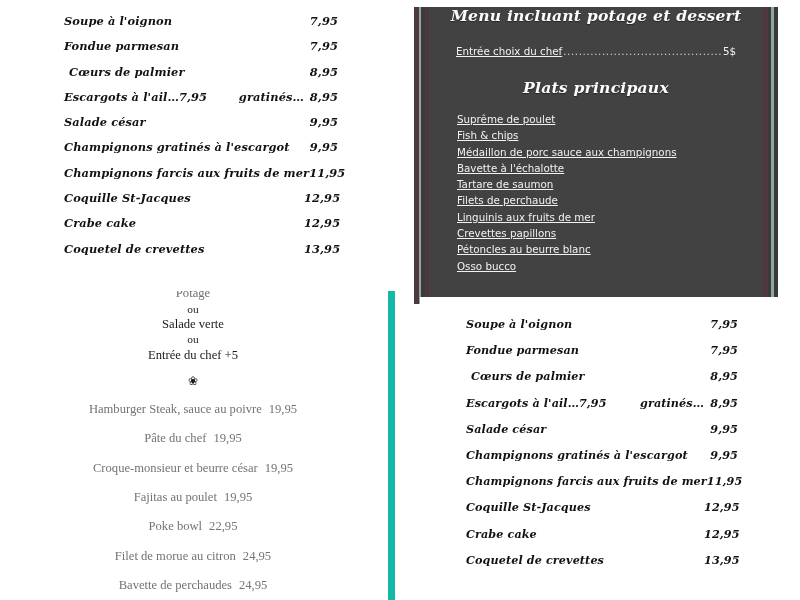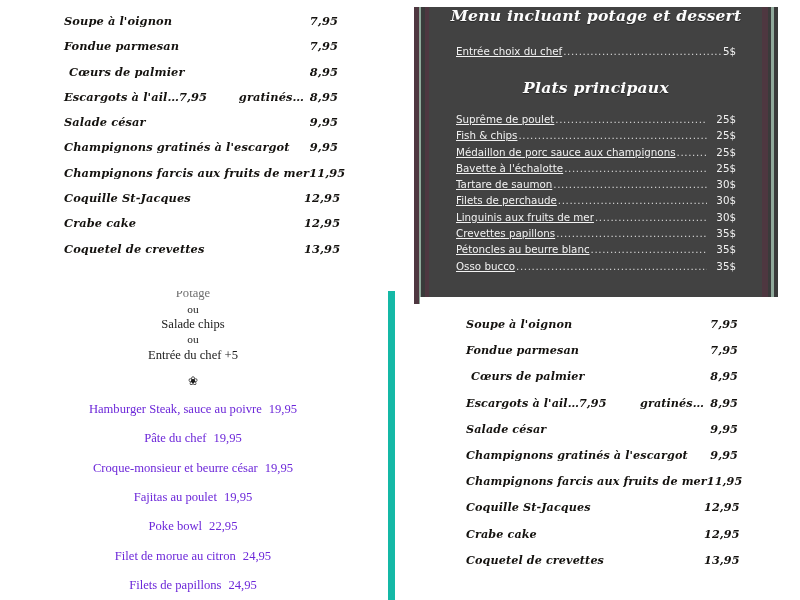--- a/index.html
+++ b/index.html
@@ -206,20 +206,21 @@
 
   #tr-mains {
     position: absolute;
     left: 22px;
     right: 22px;
     top: 104px;
   }
   #tr-mains .lead-row {
     height: 16.3px;
     line-height: 16.3px;
+    flex-direction: column;
   }
   #tr-mains .lead-price { width: 28px; }
 
   
   #tr-footer {
     position: absolute;
     left: 0; right: 0;
     bottom: -9px;
     text-align: center;
     font-family: "DejaVu Serif", "Liberation Serif", serif;
@@ -281,21 +282,21 @@
 
   .bl-dishes {
     margin-top: 2px;
   }
   .bl-dish {
     text-align: center;
     font-family: "Liberation Serif", "DejaVu Serif", serif;
     font-size: 12.6px;
     line-height: 29.3px;
     height: 29.3px;
-    color: #6d28d9;
+    color: #737373;
     white-space: nowrap;
   }
   .bl-dish .d-price { margin-left: 7px; }
 </style>
 </head>
 <body>
 
 <div id="stage">
 
   <div class="panel" id="panel-tl">
@@ -433,34 +434,34 @@
         </div>
 
       <div id="tr-footer">Restaurant le chêne blanc</div>
     </div>
   </div>
 
   <div class="panel" id="panel-bl">
     <div id="bl-body">
       <div class="bl-choice clipped">Potage</div>
       <div class="bl-or">ou</div>
-      <div class="bl-choice">Salade chips</div>
+      <div class="bl-choice">Salade verte</div>
       <div class="bl-or">ou</div>
       <div class="bl-choice">Entrée du chef  +5</div>
 
       <div class="bl-dingbat">❀</div>
 
       <div class="bl-dishes" id="bl-dishes">
           <div class="bl-dish"><span class="d-name">Hamburger Steak, sauce au poivre</span><span class="d-price">19,95</span></div>
           <div class="bl-dish"><span class="d-name">Pâte du chef</span><span class="d-price">19,95</span></div>
           <div class="bl-dish"><span class="d-name">Croque-monsieur et beurre césar</span><span class="d-price">19,95</span></div>
           <div class="bl-dish"><span class="d-name">Fajitas au poulet</span><span class="d-price">19,95</span></div>
           <div class="bl-dish"><span class="d-name">Poke bowl</span><span class="d-price">22,95</span></div>
           <div class="bl-dish"><span class="d-name">Filet de morue au citron</span><span class="d-price">24,95</span></div>
-          <div class="bl-dish"><span class="d-name">Filets de papillons</span><span class="d-price">24,95</span></div>
+          <div class="bl-dish"><span class="d-name">Bavette de perchaudes</span><span class="d-price">24,95</span></div>
         </div>
     </div>
   </div>
 
   <div class="panel" id="panel-br">
     <div class="apz-list" id="br-list">
         <div class="apz-row">
           <span class="apz-name">Soupe à l'oignon</span>
           <span class="apz-spacer"></span>
           <span class="apz-price">7,95</span>

